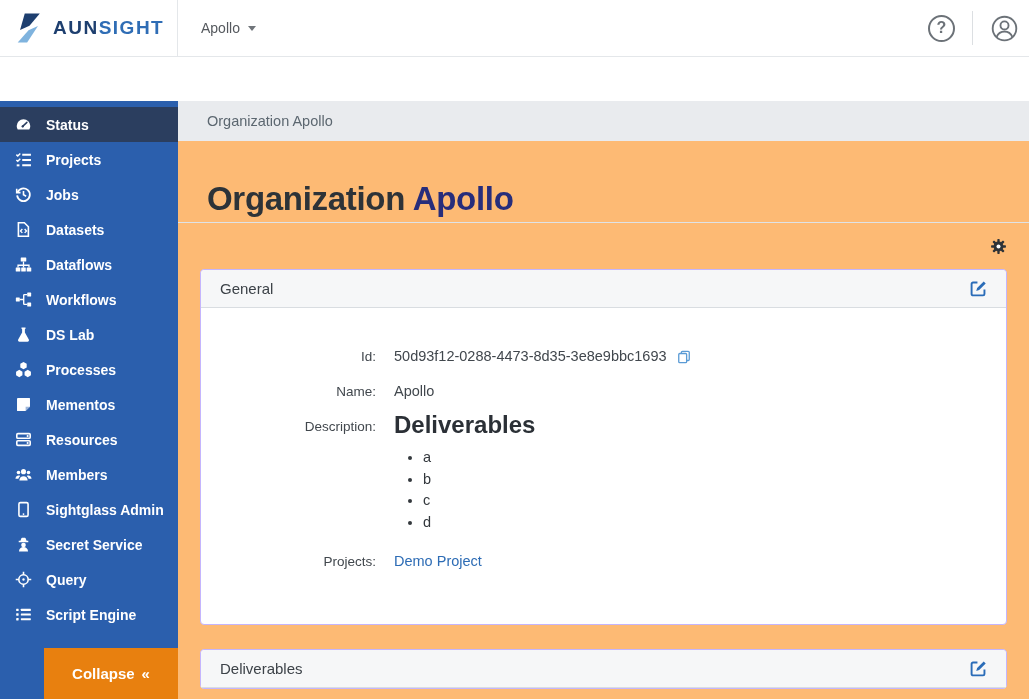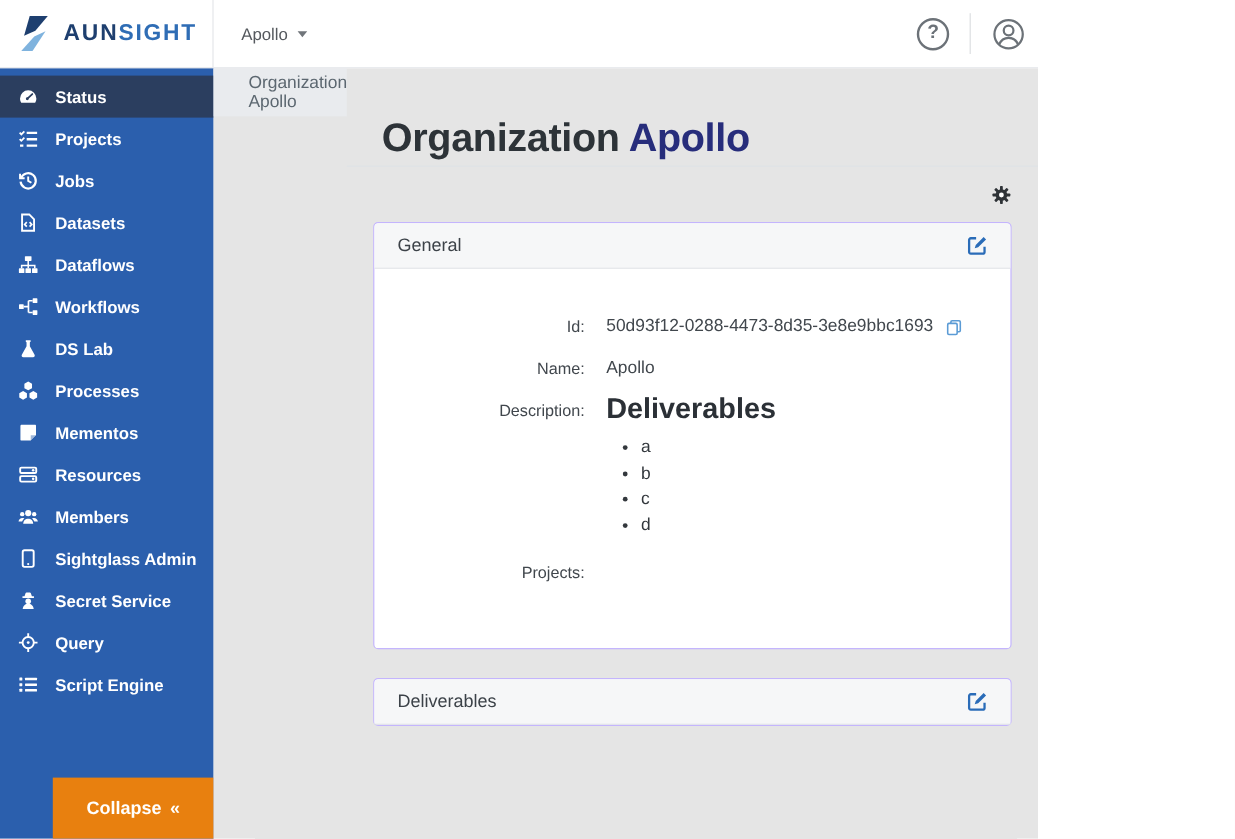--- a/index.html
+++ b/index.html
@@ -1,18 +1,18 @@
 <!DOCTYPE html>
 <html><head>
 <meta charset="utf-8">
 <style>
   * { margin:0; padding:0; box-sizing:border-box; }
   html,body { width:1029px; height:699px; overflow:hidden; background:#fff;
     font-family:"Liberation Sans","DejaVu Sans",sans-serif; }
-  .app { width:865px; height:699px; display:flex; flex-direction:column; }
+  .app { width:1029px; height:699px; display:flex; flex-direction:column;gap:44px; }
 
   
   .topbar { height:57px; background:#fff; display:flex; align-items:stretch;
     border-bottom:1px solid #e4e7ea; flex:0 0 57px; }
   .brand { width:178px; flex:0 0 178px; display:flex; align-items:center;
     padding-left:13px; border-right:1px solid #e4e7ea; gap:8px; }
   .brand-text { font-size:19px; font-weight:700; letter-spacing:1.5px; }
   .brand-aun { color:#1e3f6f; }
   .brand-sight { color:#2f6db5; }
   .org-switch { display:flex; align-items:center; gap:8px; padding-left:23px;
@@ -36,21 +36,21 @@
   .nav-item { height:35px; display:flex; align-items:center; padding-left:15px;
     gap:14px; font-size:14px; font-weight:600; cursor:pointer; white-space:nowrap; }
   .nav-item.active { background:#2b3e5f; }
   .nav-icon { width:17px; height:17px; flex:0 0 17px; display:flex; }
   .nav-icon svg { width:17px; height:17px; }
   .collapse-btn { height:51px; flex:0 0 51px; background:#e8800f; border:none;
     color:#fff; font-family:inherit; font-size:15px; font-weight:700;
     display:flex; align-items:center; justify-content:center; gap:7px; cursor:pointer;margin-left:44px; }
 
   
-  .content { flex:1; display:flex; flex-direction:row; background:#e5e5e5; min-width:0;justify-content:flex-end; }
+  .content { flex:1; display:flex; flex-direction:column; background:#fdba74; min-width:0;justify-content:flex-end; }
   .breadcrumb { height:40px; flex:0 0 40px; background:#e9ebee; display:flex;
     align-items:center; padding-left:29px; font-size:14.5px; color:#5c6770; }
   .page { flex:1; overflow:hidden; }
   h1.page-title { margin:38px 0 0 29px; font-size:33px; font-weight:700;
     color:#2d3338; letter-spacing:-0.3px; line-height:40px; }
   h1.page-title .title-name { color:#272d7b; }
   .tabs { margin:27px 0 0 29px; display:flex; align-items:center; gap:27px; height:37px; }
   .tab-active { background:#2a6ab3; color:#fff; border:none; border-radius:4px;
     font-family:inherit; font-size:15px; font-weight:600; padding:9px 17px; cursor:pointer; }
   .tab-link { color:#2d6cb5; font-size:15px; text-decoration:none; cursor:pointer; }
@@ -364,20 +364,23 @@
                     <li>a</li>
                     <li>b</li>
                     <li>c</li>
                     <li>d</li>
                   </ul>
                 </div>
               </div>
 
               <div class="field-row projects">
                 <div class="field-label">Projects:</div>
+                <div class="field-value">
+                  <a class="value-link">Demo Project</a>
+                </div>
               </div>
 
             </div>
           </section>
 
           <section class="card">
             <div class="card-header">
               <span>Deliverables</span>
               <span class="edit-btn">
                 <svg width="17" height="17" viewBox="0 0 16 16">

